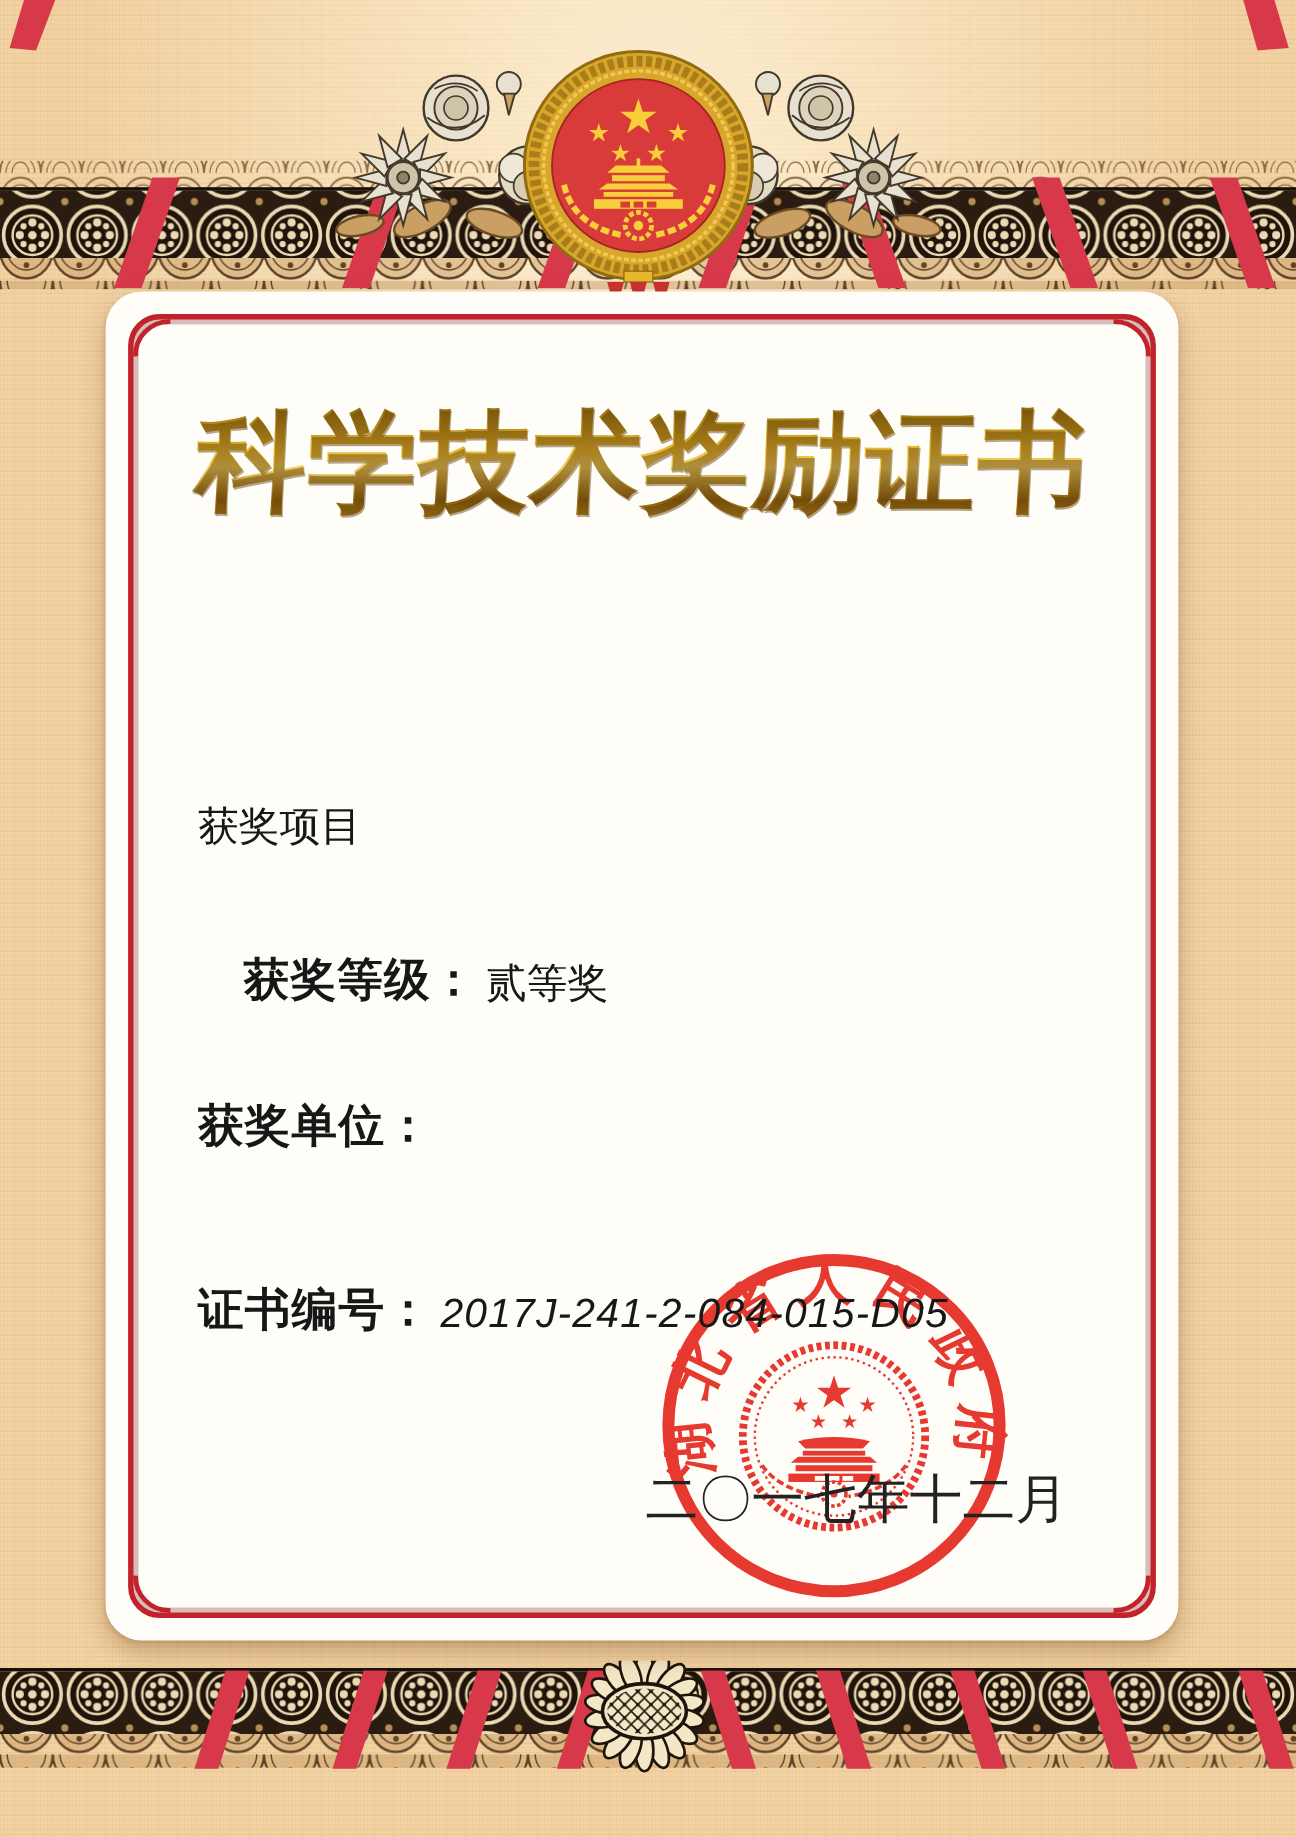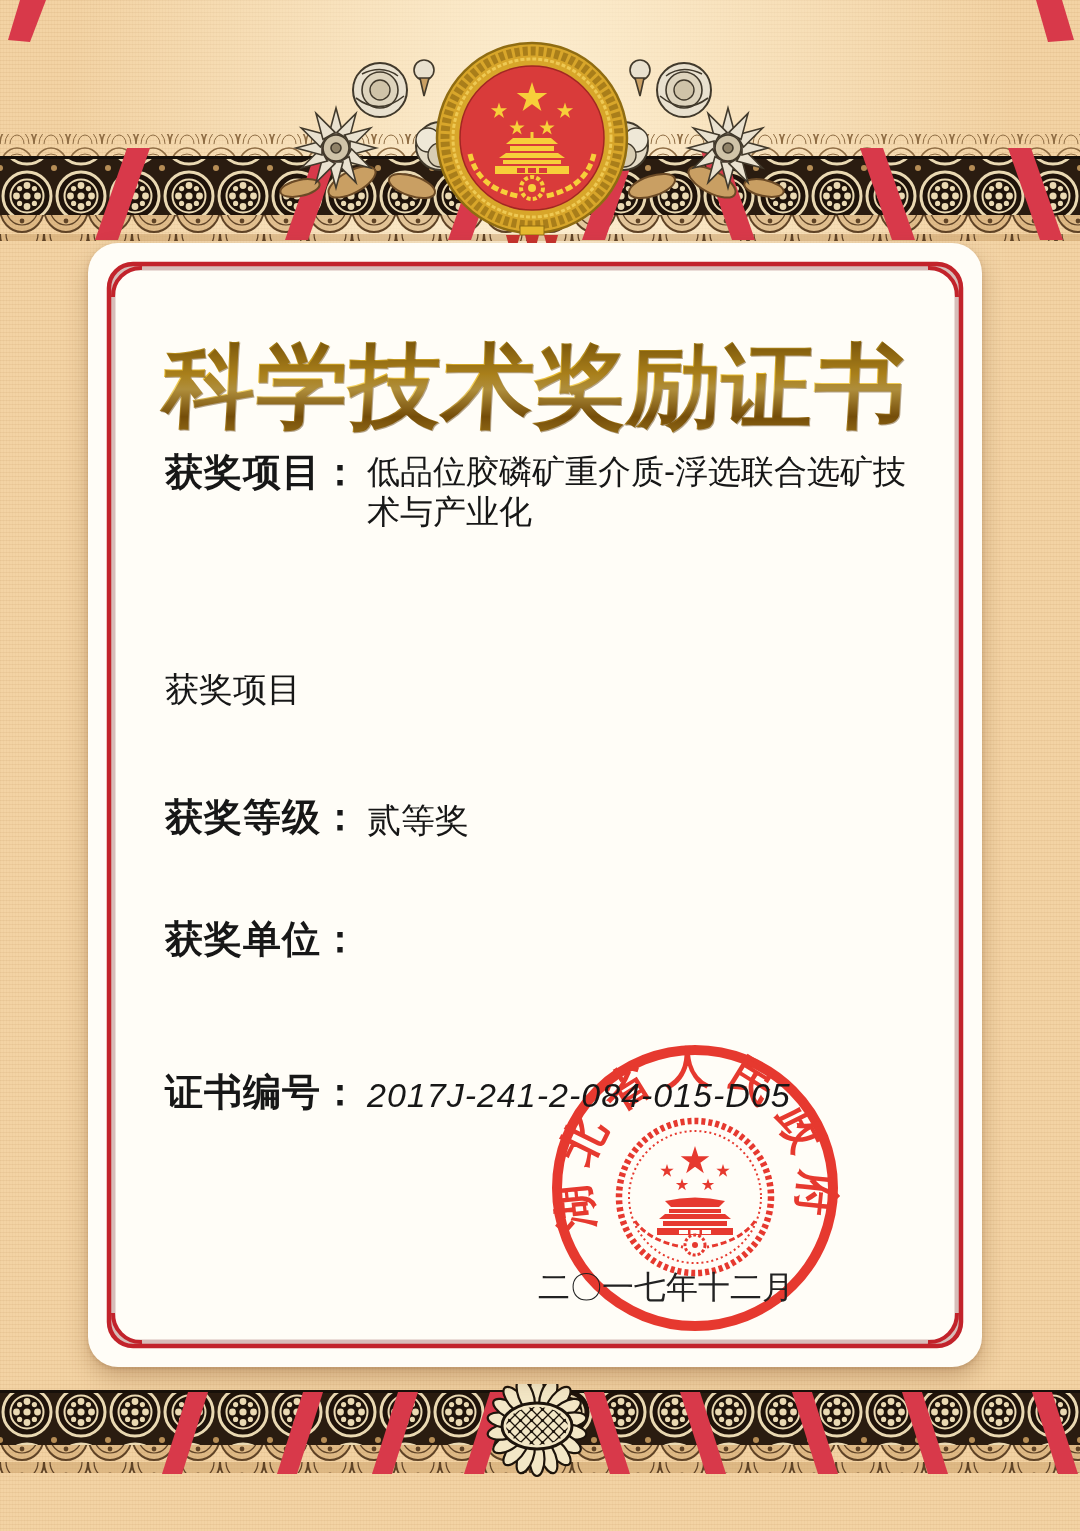--- a/index.html
+++ b/index.html
@@ -34,28 +34,28 @@
       -webkit-background-clip:text;background-clip:text;
       color:transparent;-webkit-text-fill-color:transparent;
     }
   }
   .row{position:absolute;left:165px;display:flex;align-items:flex-start;z-index:3;color:#171717;}
   .row .lb{font-weight:bold;font-size:38px;width:202px;flex:none;letter-spacing:1px;line-height:1.2;}
   .row .val{font-size:34px;line-height:1.25;padding-top:4px;}
   .row-project{top:450px;}
   .row-project .val{width:540px;font-size:33px;line-height:1.22;padding-top:2px;}
   .row-category{top:664px;}
-  .row-grade{top:795px;}
+  .row-grade{top:795px;margin-left:38px;}
   .row-winner{top:917px;gap:12px;}
   .row-number{top:1070px;}
   .row-number .val{letter-spacing:1px;font-style:italic;}
   .seal{position:absolute;left:542px;top:1035px;z-index:2;mix-blend-mode:multiply;opacity:.93;}
   .issue-date{
-    position:absolute;left:538px;top:1266px;z-index:3;
-    font-size:32px;color:#222;letter-spacing:0px;white-space:nowrap;
+    position:absolute;left:538px;top:1220px;z-index:3;
+    font-size:44px;color:#222;letter-spacing:0px;white-space:nowrap;
   }
 </style>
 </head>
 <body>
 
 <div class="stage">
 
   <svg class="deco deco-top" width="1080" height="262" viewBox="0 0 1080 262" xmlns="http://www.w3.org/2000/svg">
     <defs>
       <pattern id="med" width="54" height="56" patternUnits="userSpaceOnUse">
@@ -254,24 +254,20 @@
         <path d="M54 25 A28 28 0 0 0 25 54"></path>
         <path d="M840 25 A28 28 0 0 1 869 54"></path>
         <path d="M25 1070 A28 28 0 0 0 54 1099"></path>
         <path d="M869 1070 A28 28 0 0 1 840 1099"></path>
       </g>
     </svg>
   </div>
 
   <div class="title">科学技术奖励证书</div>
 
-  <div class="row row-project">
-    <span class="lb">获奖项目：</span>
-    <span class="val">低品位胶磷矿重介质-浮选联合选矿技术与产业化</span>
-  </div>
 
   <div class="row row-category">
     <span class="val">获奖项目</span>
   </div>
 
   <div class="row row-grade">
     <span class="lb">获奖等级：</span>
     <span class="val">贰等奖</span>
   </div>
 

